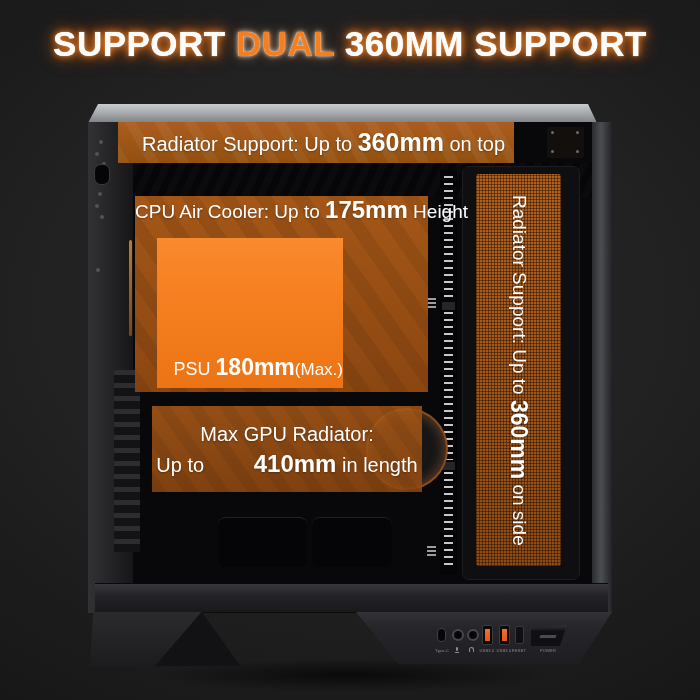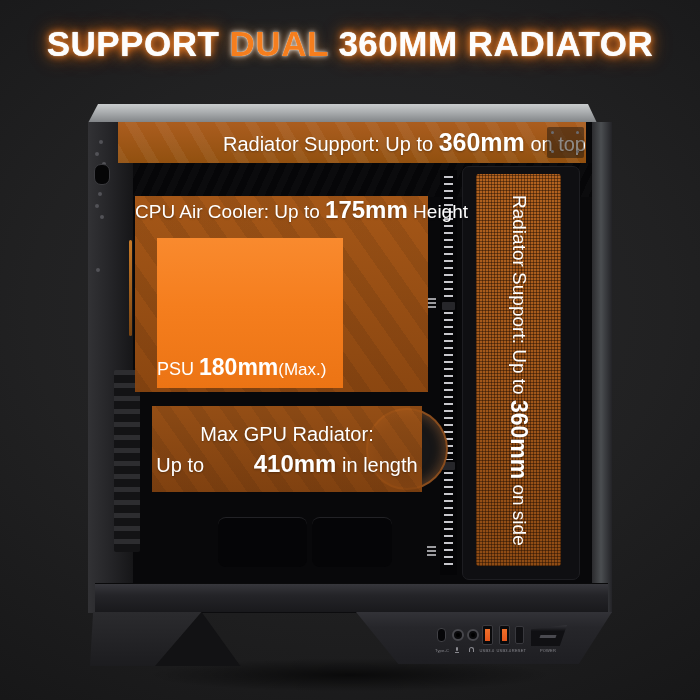--- a/index.html
+++ b/index.html
@@ -62,43 +62,43 @@
   .side-text{writing-mode:vertical-rl;color:#fff;font-size:19px;white-space:nowrap;
     text-shadow:0 1px 2px rgba(0,0,0,.3);}
   .side-text .big{font-weight:bold;font-size:23px;}
 
   
   .fan{left:366px;top:408px;width:78px;height:78px;border-radius:50%;
     background:radial-gradient(circle,#161617 0 52%,#1d1d1f 68%,#121214 100%);
     border:2px solid rgba(245,126,30,.5);box-shadow:inset 0 0 14px rgba(245,126,30,.35);}
 
   
-  .top-bar{left:118px;top:122px;width:468px;height:41px;
+  .top-bar{left:118px;top:122px;width:372px;height:41px;
     background:
       repeating-linear-gradient(60deg,rgba(255,255,255,.05) 0 10px,transparent 10px 26px),
       linear-gradient(180deg,#ab5d1f 0%,#91500f 100%);
-    display:flex;align-items:center;justify-content:flex-end;}
+    display:flex;align-items:center;justify-content:flex-start;padding-left:24px;}
   .top-bar-plate{left:547px;top:127px;width:37px;height:31px;border-radius:2px;
     background:rgba(30,22,14,.5);}
   .plate-dot{width:3px;height:3px;border-radius:50%;background:#6b6b6f;position:absolute;}
 
   .ann-text{color:#fff;font-size:20px;white-space:nowrap;text-shadow:0 1px 2px rgba(0,0,0,.3);}
   .ann-text .big{font-weight:bold;font-size:25px;}
 
   .cpu-overlay{left:135px;top:196px;width:293px;height:196px;
     background:
       repeating-linear-gradient(55deg,rgba(0,0,0,.08) 0 14px,transparent 14px 30px),
       linear-gradient(180deg,rgba(173,91,24,.95),rgba(146,74,17,.95));
     text-align:center;}
   .cpu-overlay .ann-text{display:inline-block;font-size:19px;}
   .cpu-overlay .ann-text .big{font-size:24px;}
 
   .psu-rect{left:157px;top:238px;width:186px;height:150px;
     background:linear-gradient(180deg,#f98a2e 0%,var(--accent,#F57E1E) 45%,#ec7414 100%);}
-  .psu-text{position:absolute;left:0;bottom:7px;width:100%;text-align:left;
+  .psu-text{position:absolute;left:0;bottom:7px;width:100%;text-align:right;
     color:#fff;font-size:18px;white-space:nowrap;}
   .psu-text .big{font-weight:bold;font-size:23px;}
   .psu-text .small{font-size:17px;}
 
   .gpu-overlay{left:152px;top:406px;width:270px;height:86px;
     background:
       repeating-linear-gradient(55deg,rgba(0,0,0,.07) 0 12px,transparent 12px 26px),
       linear-gradient(180deg,rgba(168,88,23,.88),rgba(144,73,17,.88));
     display:flex;flex-direction:column;align-items:center;justify-content:center;gap:8px;}
   .gpu-overlay .ann-text{font-size:20px;line-height:22px;}
@@ -256,16 +256,16 @@
   <div class="abs mic-icon"></div>
   <div class="abs hp-icon"></div>
   <div class="abs port-label" style="left:475px;">USB3.0</div>
   <div class="abs port-label" style="left:492px;">USB3.0</div>
   <div class="abs port-label" style="left:507px;">RESET</div>
   <div class="abs port-label" style="left:536px;">POWER</div>
 
   <div class="abs headline">
     <span class="hl-white">SUPPORT</span>
     <span class="hl-orange">DUAL</span>
-    <span class="hl-white">360MM RADIATOR</span>
+    <span class="hl-white">360MM SUPPORT</span>
   </div>
 
 </div>
 
 </body></html>

